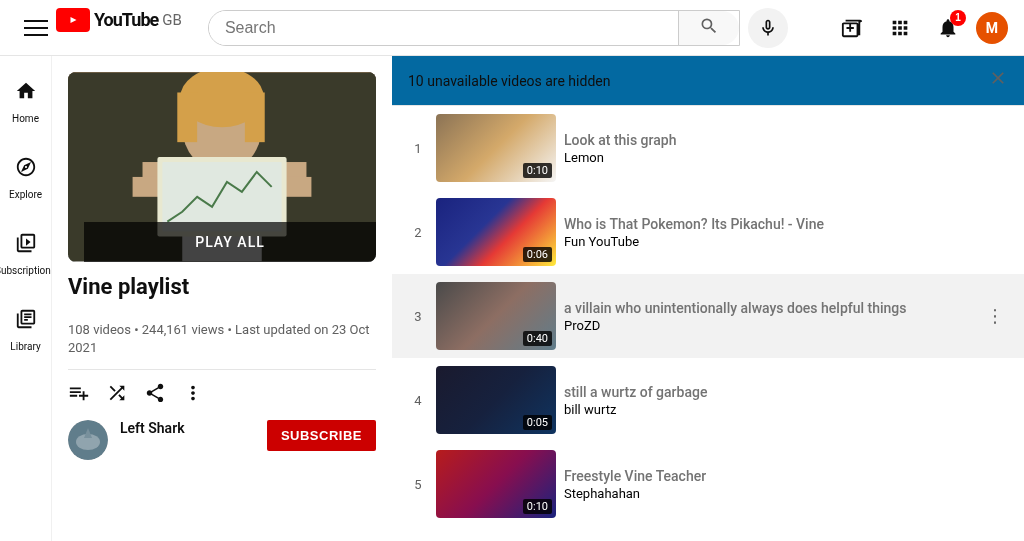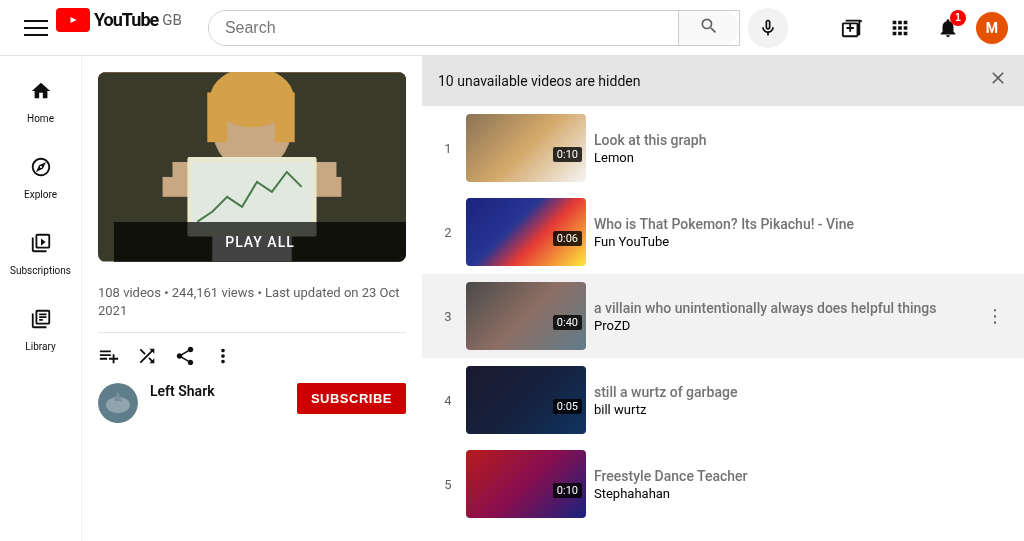--- a/index.html
+++ b/index.html
@@ -26,21 +26,21 @@
     .header-right { display: flex; align-items: center; gap: 8px; margin-left: auto; }
     .header-icon-btn { background: none; border: none; cursor: pointer; width: 40px; height: 40px; border-radius: 50%; display: flex; align-items: center; justify-content: center; font-size: 20px; }
     .notif-btn { position: relative; }
     .notif-badge { position: absolute; top: 2px; right: 2px; background: #ff0000; color: #fff; font-size: 10px; border-radius: 50%; width: 16px; height: 16px; display: flex; align-items: center; justify-content: center; font-weight: 700; }
     .avatar-btn { width: 32px; height: 32px; border-radius: 50%; background: #e65100; display: flex; align-items: center; justify-content: center; color: #fff; font-weight: 700; font-size: 14px; cursor: pointer; }
 
     
     .body { display: flex; flex: 1; overflow: hidden; }
 
     
-    .sidebar { width: 82px; display: flex; flex-direction: column; align-items: center; padding: 12px 0; border-right: 1px solid #f0f0f0; flex-shrink: 0; gap: 8px; overflow-y: auto; }
+    .sidebar { width: 52px; display: flex; flex-direction: column; align-items: center; padding: 12px 0; border-right: 1px solid #f0f0f0; flex-shrink: 0; gap: 8px; overflow-y: auto; }
     .sidebar-item { display: flex; flex-direction: column; align-items: center; gap: 6px; padding: 12px 8px; border-radius: 12px; cursor: pointer; width: 64px; }
     .sidebar-item-icon { font-size: 20px; }
     .sidebar-item-label { font-size: 10px; text-align: center; color: #0f0f0f; }
 
     
     .main { display: flex; flex: 1; overflow: hidden; }
 
     
     .left-panel { width: 340px; flex-shrink: 0; padding: 16px 16px 16px 16px; overflow-y: auto; }
     .thumbnail-container { position: relative; width: 100%; height: 190px; background: #000; border-radius: 8px; overflow: hidden; cursor: pointer; }
@@ -50,29 +50,29 @@
     .playlist-meta { font-size: 13px; color: #606060; margin-top: 22px; line-height: 1.4; }
     .playlist-actions { display: flex; align-items: center; gap: 16px; margin-top: 12px; padding-top: 12px; border-top: 1px solid #e5e5e5; }
     .action-btn { background: none; border: none; cursor: pointer; font-size: 20px; color: #0f0f0f; display: flex; align-items: center; gap: 4px; }
     .channel-row { display: flex; align-items: flex-start; gap: 12px; margin-top: 16px; }
     .channel-avatar { width: 40px; height: 40px; border-radius: 50%; overflow: hidden; background: #ccc; flex-shrink: 0; }
     .channel-name { font-size: 14px; font-weight: 600; flex: 1; }
     .subscribe-btn { background: #cc0000; color: #fff; border: none; border-radius: 2px; padding: 8px 14px; font-size: 13px; font-weight: 700; letter-spacing: 0.5px; cursor: pointer; white-space: nowrap; }
 
     
     .right-panel { flex: 1; overflow-y: auto; background: #fff; }
-    .hidden-banner { display: flex; align-items: center; justify-content: space-between; padding: 12px 16px; background: #e5e5e5; border-bottom: 1px solid #e5e5e5; font-size: 14px; color: #0f0f0f; }
+    .hidden-banner { display: flex; align-items: center; justify-content: space-between; padding: 12px 16px; background: #0369a1; border-bottom: 1px solid #e5e5e5; font-size: 14px; color: #0f0f0f; }
     .close-banner { background: none; border: none; cursor: pointer; font-size: 20px; color: #606060; }
 
     .video-list { padding: 0; }
     .video-item { display: flex; align-items: center; padding: 8px 16px; gap: 8px; cursor: pointer; }
     .video-item.active { background: #f2f2f2; }
     .video-number { width: 20px; text-align: center; font-size: 13px; color: #606060; flex-shrink: 0; }
     .video-thumb { position: relative; width: 120px; height: 68px; border-radius: 4px; overflow: hidden; flex-shrink: 0; background: #222; }
-    .thumb-duration { position: absolute; bottom: 20px; right: 4px; background: rgba(0,0,0,0.8); color: #fff; font-size: 11px; padding: 1px 4px; border-radius: 2px; }
+    .thumb-duration { position: absolute; bottom: 4px; right: 4px; background: rgba(0,0,0,0.8); color: #fff; font-size: 11px; padding: 1px 4px; border-radius: 2px; }
     .video-info { flex: 1; min-width: 0; }
     .video-title { font-size: 14px; font-weight: 500; line-height: 1.3; color: #737373; white-space: nowrap; overflow: hidden; text-overflow: ellipsis; }
     .video-channel { font-size: 13px; color: #000000; }
     .video-more { background: none; border: none; cursor: pointer; padding: 4px; color: #606060; font-size: 18px; flex-shrink: 0; visibility: hidden; }
     .video-item:hover .video-more, .video-item.active .video-more { visibility: visible; }
 
     
     .thumb-1 { background: linear-gradient(135deg, #8b7355 0%, #d4a96a 50%, #f5f5f5 100%); }
     .thumb-2 { background: linear-gradient(135deg, #1a237e 0%, #283593 40%, #e53935 60%, #ffeb3b 100%); }
     .thumb-3 { background: linear-gradient(135deg, #4a4a4a 0%, #8d6e63 50%, #607d8b 100%); }
@@ -202,20 +202,21 @@
 
             <rect x="90" y="85" width="130" height="80" fill="#e8e8d0" rx="2"></rect>
             <rect x="95" y="90" width="120" height="70" fill="#e0e8e0" rx="1"></rect>
 
             <polyline points="100,150 115,140 130,125 145,135 160,110 175,120 190,100 205,115" stroke="#4a7a4a" stroke-width="2" fill="none"></polyline>
           </svg>
         </div>
         <div class="play-all-overlay">PLAY ALL</div>
       </div>
 
+      <h1 class="playlist-title">Vine playlist</h1>
       <p class="playlist-meta">108 videos • 244,161 views • Last updated on 23 Oct 2021</p>
 
       <div class="playlist-actions">
         <button class="action-btn">
           <svg width="22" height="22" viewBox="0 0 24 24" fill="#0f0f0f">
               <path d="M14 10H2v2h12v-2zm0-4H2v2h12V6zm4 8v-4h-2v4h-4v2h4v4h2v-4h4v-2h-4zM2 16h8v-2H2v2z"></path>
             </svg>
         </button>
         <button class="action-btn">
           <svg width="22" height="22" viewBox="0 0 24 24" fill="#0f0f0f">
@@ -302,21 +303,21 @@
       <div class="video-channel">bill wurtz</div>
     </div>
     <button class="video-more">⋮</button>
   </div>
           <div class="video-item">
     <span class="video-number">5</span>
     <div class="video-thumb thumb-5">
       <span class="thumb-duration">0:10</span>
     </div>
     <div class="video-info">
-      <div class="video-title">Freestyle Dance Teacher</div>
+      <div class="video-title">Freestyle Vine Teacher</div>
       <div class="video-channel">Stephahahan</div>
     </div>
     <button class="video-more">⋮</button>
   </div>
         </div>
     </div>
   </div>
 </div>
 
 </body></html>

